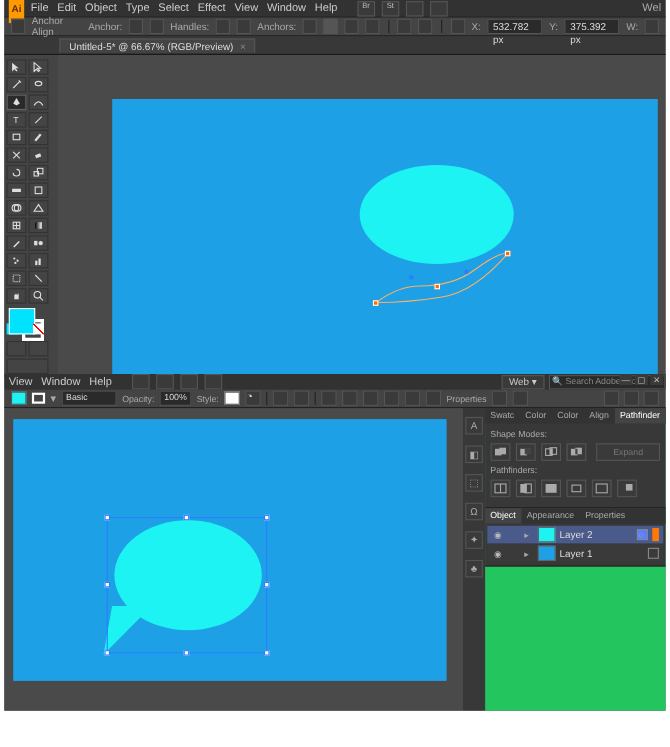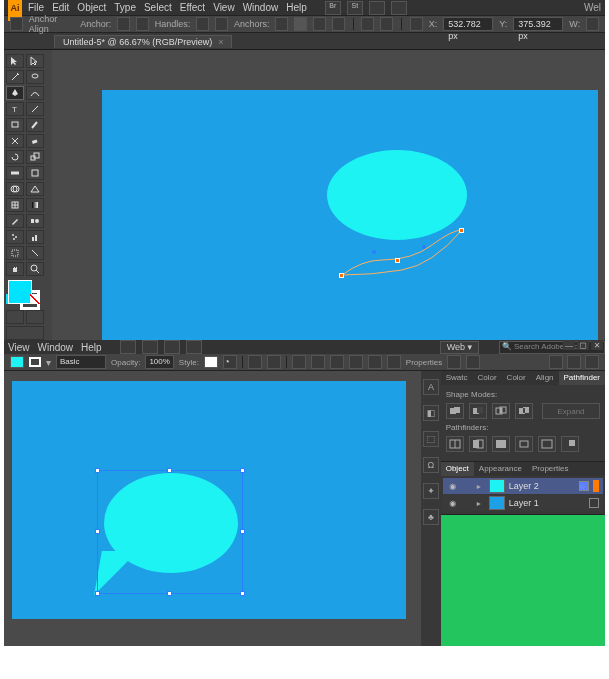--- a/index.html
+++ b/index.html
@@ -38,21 +38,21 @@
   .bubble1{position:absolute;left:225px;top:60px;width:140px;height:90px;background:#1ef3f3;border-radius:50%}
   .tail-path{position:absolute;left:230px;top:130px;width:140px;height:80px;pointer-events:none}
   .anchor{width:5px;height:5px;background:#ff6b00;position:absolute;border:1px solid #fff;box-sizing:border-box}
   .handle{width:4px;height:4px;background:#2a7fff;border-radius:50%;position:absolute}
 
   
   .bot{margin-top:27px}
   .bot .menubar{height:14px;position:relative}
   .bot .menubar .wclose{position:absolute;right:2px;top:0;display:flex;gap:2px}
   .bot .menubar .wclose span{width:12px;height:10px;background:#3a3a3a;color:#bbb;font-size:8px;display:flex;align-items:center;justify-content:center}
-  .bot .menubar .wcenter{margin-left:auto;display:flex;align-items:center;gap:20px}
+  .bot .menubar .wcenter{margin-left:auto;display:flex;align-items:center;gap:4px}
   .bot .menubar .webbtn{background:#3a3a3a;border:1px solid #555;padding:0 6px;height:11px;line-height:11px;font-size:9px}
   .bot .menubar .search{background:#2a2a2a;border:1px solid #555;height:11px;width:90px;font-size:8px;color:#888;padding-left:14px;position:relative}
   .bot .menubar .search:before{content:'🔍';position:absolute;left:2px;top:0;font-size:8px;color:#888}
   .bot .ctrlbar2{background:#444;height:16px;display:flex;align-items:center;padding:0 6px;gap:5px;border-bottom:1px solid #222}
   .bot .ctrlbar2 .numbox{background:#2a2a2a;border:1px solid #555;padding:0 3px;color:#ddd;height:12px;line-height:12px;font-size:8px}
   .bot .ctrlbar2 .sw{width:12px;height:10px;background:#fff;border:1px solid #555}
   .bot .ctrlbar2 .sq{width:12px;height:12px;background:#3a3a3a;border:1px solid #555}
   .bot .ctrlbar2 .lbl{color:#aaa;font-size:8px}
   .bot .body{display:flex;height:275px}
   .bot .canvas-wrap2{width:430px;background:#4a4a4a;position:relative}

